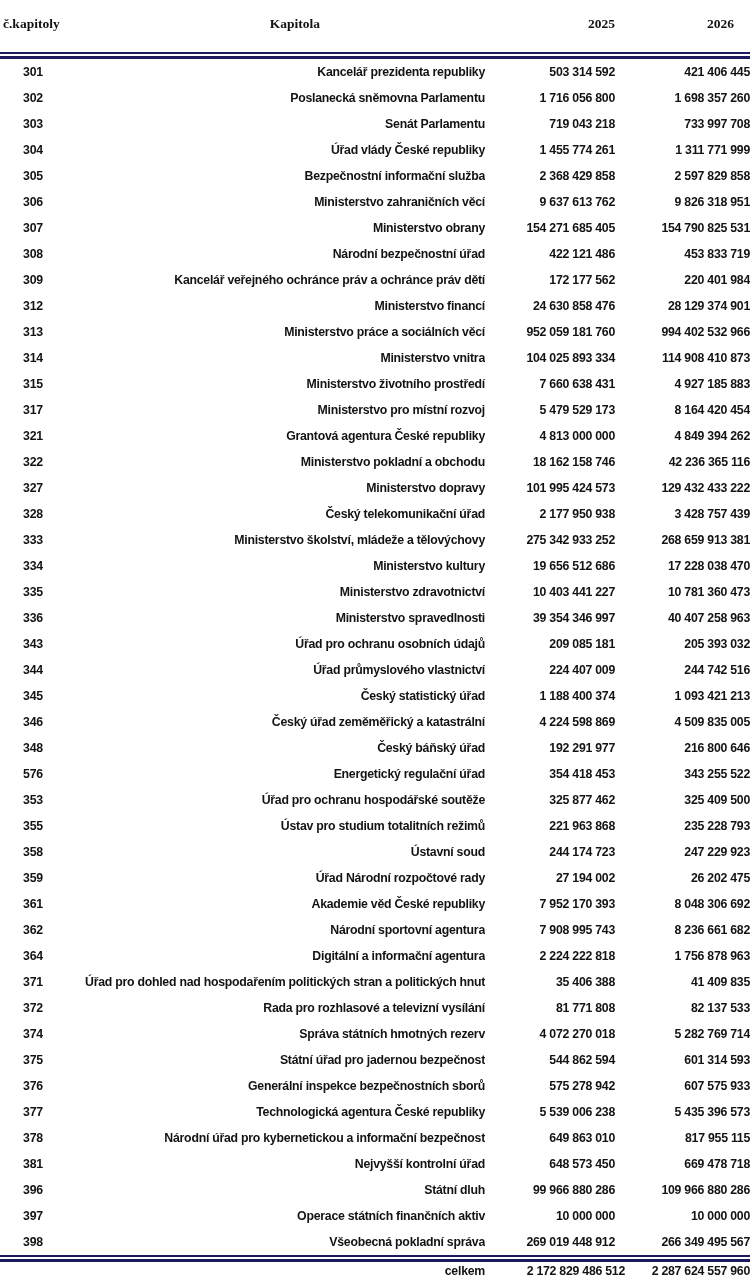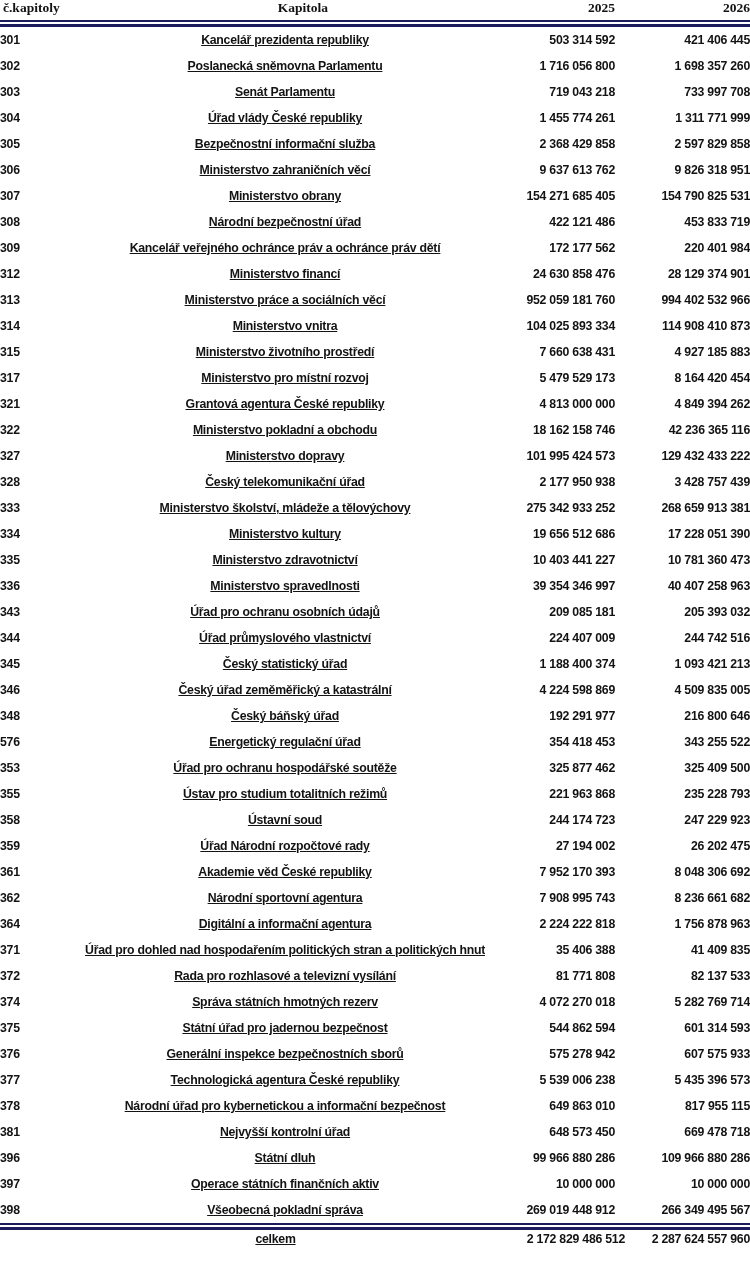--- a/index.html
+++ b/index.html
@@ -11,43 +11,43 @@
   table.budget {
     border-collapse: collapse; width: 750px; table-layout: fixed;
   }
   col.c1 { width: 66px; }
   col.c3 { width: 140px; }
   col.c4 { width: 125px; }
 
   thead th {
     font-family: "Liberation Serif", serif;
     font-weight: 700; font-size: 13.5px; color: var(--ink);
-    height: 20px; line-height: 16px; padding: 0; vertical-align: top;
+    height: 20px; line-height: 16px; padding: 16px; vertical-align: top;
     white-space: nowrap;
   }
   th.h-no   { text-align: left; padding-left: 3px; }
   th.h-name { padding-left: 55px; }
   th.h-2025 { text-align: right; padding-right: 10px; }
   th.h-2026 { text-align: right; }
 
   tr.rule-row td { padding: 0; border: 0; height: auto; }
   .double-rule {
     height: 2px;
     border-top: 2px solid var(--navy);
     border-bottom: 3px solid var(--navy);
     background: #ffffff;
   }
 
   tbody td, tfoot td.cell {
     font-size: 12.3px; font-weight: 700; color: var(--ink);
     letter-spacing: -0.25px; padding: 0; height: 26px;
     vertical-align: middle; white-space: nowrap; overflow: hidden;
   }
-  td.c-no   { }
-  td.c-name { text-align: center; padding-left: 19px; text-decoration: underline; }
+  td.c-no   { text-align: center; }
+  td.c-name { text-align: right; padding-left: 19px; }
   td.v25    { text-align: right; padding-right: 10px; }
   td.v26    { text-align: right; padding-right: 0; }
 
   tfoot td.cell { height: 26px; vertical-align: top; padding-top: 2px; }
 </style>
 </head>
 <body>
 
 <table class="budget">
   <colgroup>
@@ -181,21 +181,21 @@
       <tr>
     <td class="c-no">333</td>
     <td class="c-name">Ministerstvo školství, mládeže a tělovýchovy</td>
     <td class="v25">275 342 933 252</td>
     <td class="v26">268 659 913 381</td>
   </tr>
       <tr>
     <td class="c-no">334</td>
     <td class="c-name">Ministerstvo kultury</td>
     <td class="v25">19 656 512 686</td>
-    <td class="v26">17 228 051 390</td>
+    <td class="v26">17 228 038 470</td>
   </tr>
       <tr>
     <td class="c-no">335</td>
     <td class="c-name">Ministerstvo zdravotnictví</td>
     <td class="v25">10 403 441 227</td>
     <td class="v26">10 781 360 473</td>
   </tr>
       <tr>
     <td class="c-no">336</td>
     <td class="c-name">Ministerstvo spravedlnosti</td>

